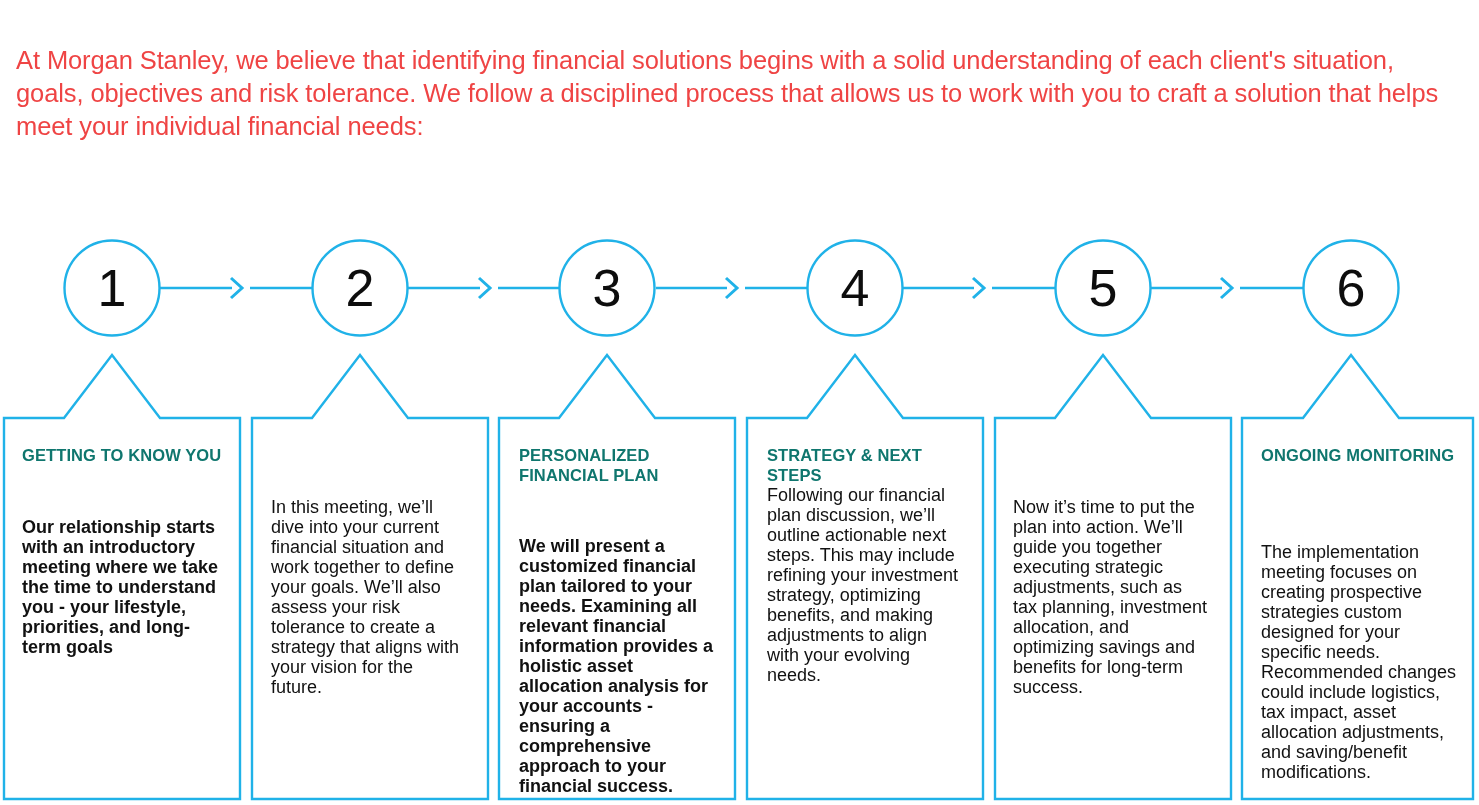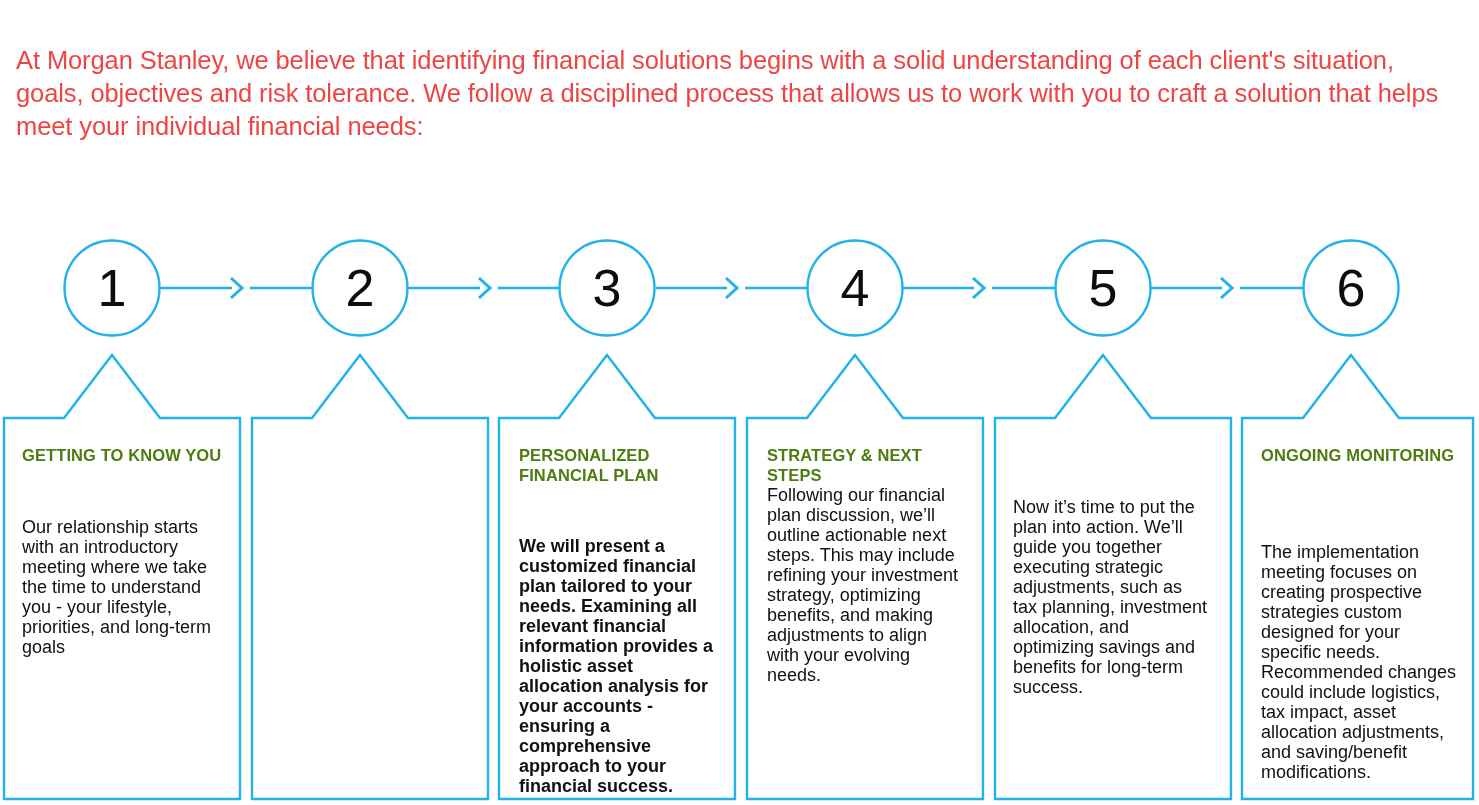--- a/index.html
+++ b/index.html
@@ -62,21 +62,21 @@
   
   .step-card-text {
     position: absolute;
     box-sizing: border-box;
   }
   .step-card-title {
     font-size: 16.5px;
     font-weight: bold;
     line-height: 19.5px;
     letter-spacing: 0.1px;
-    color: #4d7c0f;
+    color: #0f766e;
     margin: 0 0 0 0;
   }
   .step-card-body {
     font-size: 18px;
     line-height: 20px;
     font-weight: 400;
     color: #111111;
     margin: 0;
   }
 </style>
@@ -128,24 +128,25 @@
 
   <div class="step-number" style="left:65px;  top:241px;">1</div>
   <div class="step-number" style="left:313px; top:241px;">2</div>
   <div class="step-number" style="left:560px; top:241px;">3</div>
   <div class="step-number" style="left:808px; top:241px;">4</div>
   <div class="step-number" style="left:1056px;top:241px;">5</div>
   <div class="step-number" style="left:1304px;top:241px;">6</div>
 
   <div class="step-card-text" style="left:22px; top:446px; width:200px;">
     <div class="step-card-title">GETTING TO KNOW YOU</div>
-    <div class="step-card-body" style="margin-top:51px;">Our relationship starts with an introductory meeting where we take the time to understand you - your lifestyle, priorities, and long-term goals</div>
+    <div class="step-card-body" style="margin-top:51px;font-weight:bold;">Our relationship starts with an introductory meeting where we take the time to understand you - your lifestyle, priorities, and long-term goals</div>
   </div>
 
   <div class="step-card-text" style="left:271px; top:446px; width:196px;">
+    <div class="step-card-body" style="margin-top:51px;">In this meeting, we’ll dive into your current financial situation and work together to define your goals. We’ll also assess your risk tolerance to create a strategy that aligns with your vision for the future.</div>
   </div>
 
   <div class="step-card-text" style="left:519px; top:446px; width:196px;">
     <div class="step-card-title">PERSONALIZED FINANCIAL PLAN</div>
     <div class="step-card-body" style="margin-top:51px;font-weight:bold;">We will present a customized financial plan tailored to your needs.  Examining all relevant financial information provides a holistic asset allocation analysis for your accounts - ensuring a comprehensive approach to your financial success.</div>
   </div>
 
   <div class="step-card-text" style="left:767px; top:446px; width:196px;">
     <div class="step-card-title">STRATEGY &amp; NEXT STEPS</div>
     <div class="step-card-body" style="">Following our financial plan discussion, we’ll outline actionable next steps. This may include refining your investment strategy, optimizing benefits, and making adjustments to align with your evolving needs.</div>

